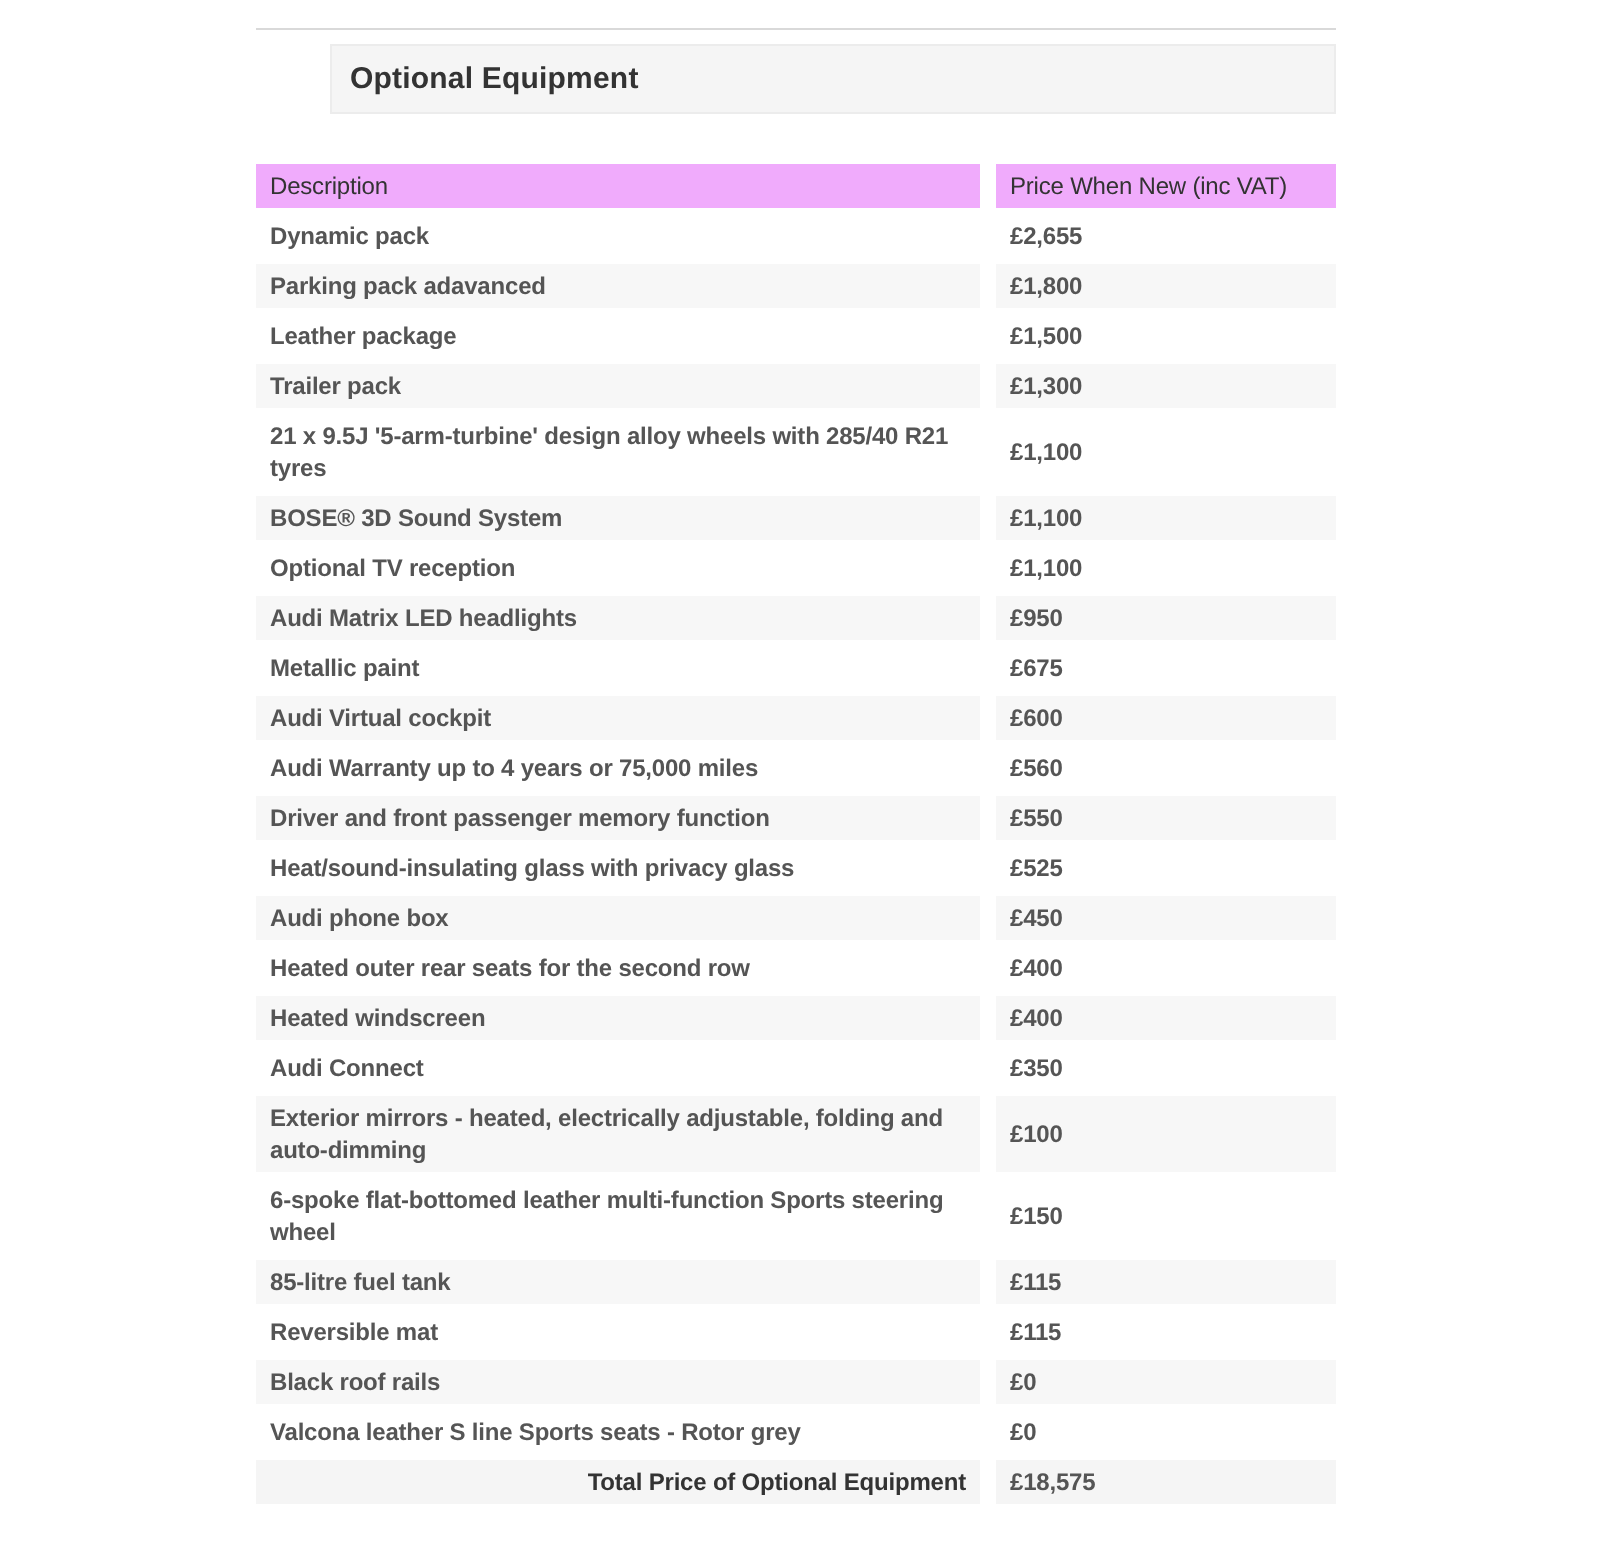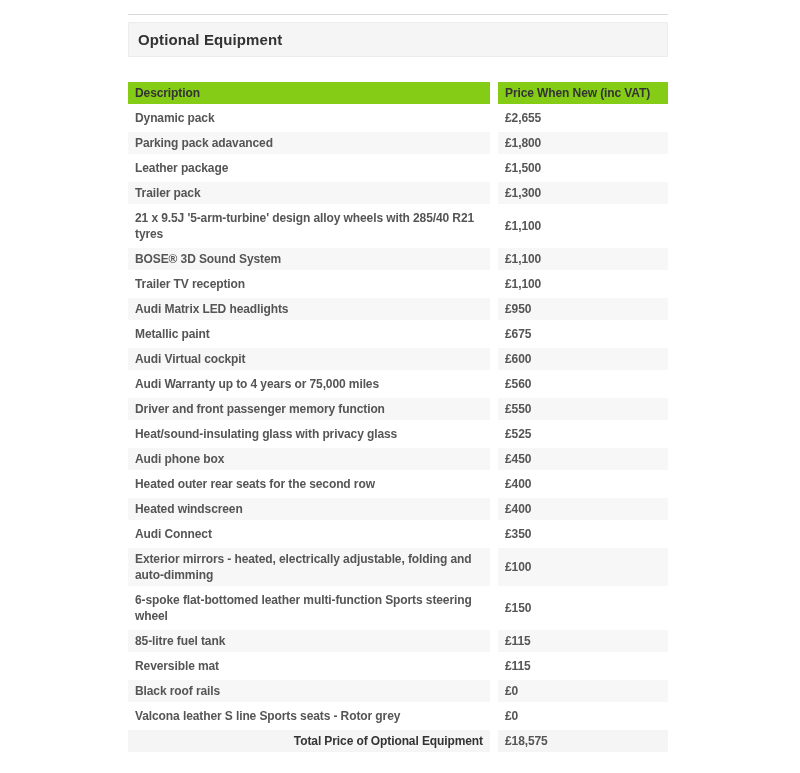--- a/index.html
+++ b/index.html
@@ -26,20 +26,21 @@
   .section-header {
     margin-top: 7px;
     background: #f5f5f5;
     border: 1px solid #ececec;
     box-sizing: border-box;
     padding: 8px 9px;
     font-size: 15px;
     font-weight: bold;
     color: #333333;
     letter-spacing: 0.1px;
+    margin-left: 37px;
   }
   .table-wrap {
     margin-top: 25px;
   }
   table.equip {
     border-collapse: separate;
     border-spacing: 8px 3px;
     margin: -3px -8px;
     table-layout: fixed;
     width: 556px;
@@ -50,23 +51,23 @@
     font-size: 12px;
     line-height: 16px;
     padding: 3px 7px;
     text-align: left;
     vertical-align: middle;
     color: #555555;
     letter-spacing: -0.1px;
     font-weight: bold;
   }
   thead th {
-    background: #84cc16;
+    background: #f0abfc;
     color: #333333;
-    font-weight: bold;
+    font-weight: normal;
     white-space: nowrap;
   }
   tbody tr:nth-child(even) td {
     background: #f7f7f7;
   }
   tbody td.price { white-space: nowrap; }
   tfoot td {
     background: #f5f5f5;
   }
   tfoot td.total-label {
@@ -127,21 +128,21 @@
     <td class="desc">21 x 9.5J '5-arm-turbine' design alloy wheels with 285/40 R21 tyres</td>
     <td class="price">£1,100</td>
   </tr>
 
   <tr>
     <td class="desc">BOSE® 3D Sound System</td>
     <td class="price">£1,100</td>
   </tr>
 
   <tr>
-    <td class="desc">Trailer TV reception</td>
+    <td class="desc">Optional TV reception</td>
     <td class="price">£1,100</td>
   </tr>
 
   <tr>
     <td class="desc">Audi Matrix LED headlights</td>
     <td class="price">£950</td>
   </tr>
 
   <tr>
     <td class="desc">Metallic paint</td>

